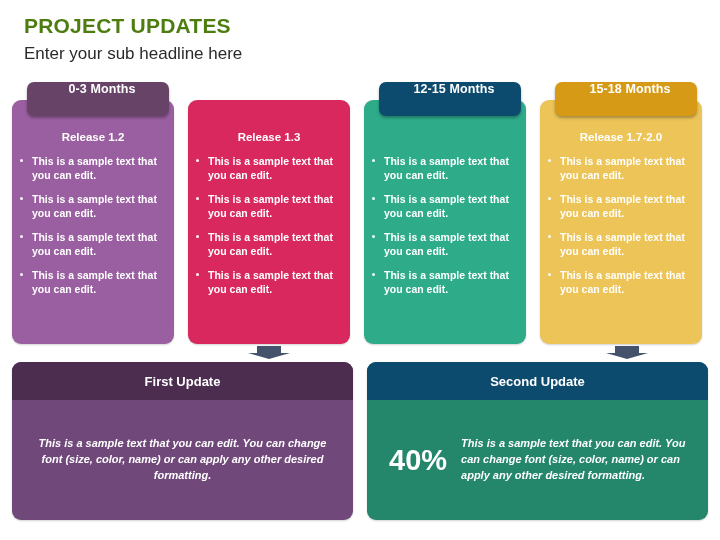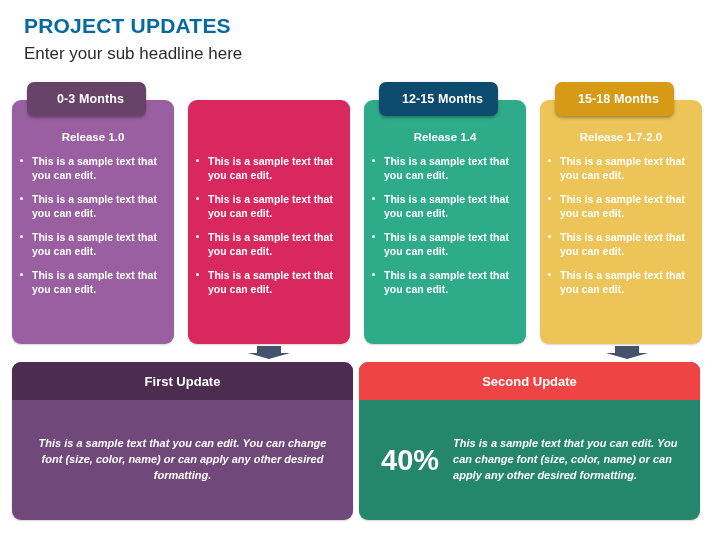--- a/index.html
+++ b/index.html
@@ -23,21 +23,21 @@
     position: absolute;
     left: 24px;
     top: 14px;
     width: 672px;
   }
 
   .page-title {
     font-size: 21px;
     font-weight: bold;
     letter-spacing: 0.2px;
-    color: #0369a1;
+    color: #4d7c0f;
     line-height: 1.15;
   }
 
   .page-subtitle {
     font-size: 17px;
     font-weight: normal;
     color: #2b2b2b;
     margin-top: 6px;
     line-height: 1.15;
   }
@@ -68,25 +68,24 @@
     height: 244px;
     border-radius: 9px;
     overflow: visible;
     box-shadow: 0 1px 2px rgba(0,0,0,0.18);
   }
 
   .col-tab {
     position: absolute;
     left: 15px;
     top: 0;
-    width: 119px;
+    width: 142px;
     height: 34px;
     border-radius: 7px;
     display: flex;
-    align-items: center;
     justify-content: center;
     box-shadow: 0 2px 3px rgba(0,0,0,0.30);
     z-index: 3;
     padding-left: 8px;
   }
 
   .col-tab-label {
     color: #ffffff;
     font-size: 12.5px;
     font-weight: bold;
@@ -149,21 +148,21 @@
   .arrow svg { display: block; width: 100%; height: 100%; }
 
   
   .updates {
     position: absolute;
     left: 12px;
     top: 362px;
     width: 696px;
     height: 160px;
     display: flex;
-    gap: 6px;
+    gap: 14px;
   }
 
   .update-panel {
     position: relative;
     width: 341px;
     height: 158px;
     border-radius: 9px;
     overflow: hidden;
     box-shadow: 0 1px 2px rgba(0,0,0,0.18);
   }
@@ -222,45 +221,45 @@
   <div class="page-subtitle">Enter your sub headline here</div>
 </div>
 
 <div class="columns">
 
   <div class="column">
     <div class="col-body" style="background: rgb(154, 95, 160);"></div>
     <div class="col-tab" style="background: rgb(103, 68, 103);">
       <span class="col-tab-label">0-3 Months</span>
     </div>
-    <div class="col-release">Release 1.0</div>
+    <div class="col-release">Release 1.2</div>
     <ul class="col-list">
       <li><span class="bullet-dot"></span><span>This is a sample text that you can edit.</span></li>
       <li><span class="bullet-dot"></span><span>This is a sample text that you can edit.</span></li>
       <li><span class="bullet-dot"></span><span>This is a sample text that you can edit.</span></li>
       <li><span class="bullet-dot"></span><span>This is a sample text that you can edit.</span></li>
     </ul>
   </div>
 
   <div class="column">
     <div class="col-body" style="background: rgb(216, 40, 94);"></div>
+    <div class="col-release">Release 1.3</div>
     <ul class="col-list">
       <li><span class="bullet-dot"></span><span>This is a sample text that you can edit.</span></li>
       <li><span class="bullet-dot"></span><span>This is a sample text that you can edit.</span></li>
       <li><span class="bullet-dot"></span><span>This is a sample text that you can edit.</span></li>
       <li><span class="bullet-dot"></span><span>This is a sample text that you can edit.</span></li>
     </ul>
   </div>
 
   <div class="column">
     <div class="col-body" style="background: rgb(46, 172, 138);"></div>
     <div class="col-tab" style="background: #0c4a6e;">
       <span class="col-tab-label">12-15 Months</span>
     </div>
-    <div class="col-release">Release 1.4</div>
     <ul class="col-list">
       <li><span class="bullet-dot"></span><span>This is a sample text that you can edit.</span></li>
       <li><span class="bullet-dot"></span><span>This is a sample text that you can edit.</span></li>
       <li><span class="bullet-dot"></span><span>This is a sample text that you can edit.</span></li>
       <li><span class="bullet-dot"></span><span>This is a sample text that you can edit.</span></li>
     </ul>
   </div>
 
   <div class="column">
     <div class="col-body" style="background: rgb(236, 196, 88);"></div>
@@ -295,21 +294,21 @@
   <div class="update-panel" style="background: rgb(112, 73, 122);">
     <div class="update-head" style="background: rgb(76, 44, 79);">
       <span class="update-head-label">First Update</span>
     </div>
     <div class="update-body centered">
       <div class="update-text">This is a sample text that you can edit. You can change font (size, color, name) or can apply any other desired formatting.</div>
     </div>
   </div>
 
   <div class="update-panel" style="background: rgb(36, 134, 106);">
-    <div class="update-head" style="background: #ef4444; justify-content: center;">
+    <div class="update-head" style="background: #0c4a6e; justify-content: center;">
       <span class="update-head-label">Second Update</span>
     </div>
     <div class="update-body">
       <div class="update-metric">40%</div>
       <div class="update-text left-aligned">This is a sample text that you can edit. You can change font (size, color, name) or can apply any other desired formatting.</div>
     </div>
   </div>
 
 </div>
 

